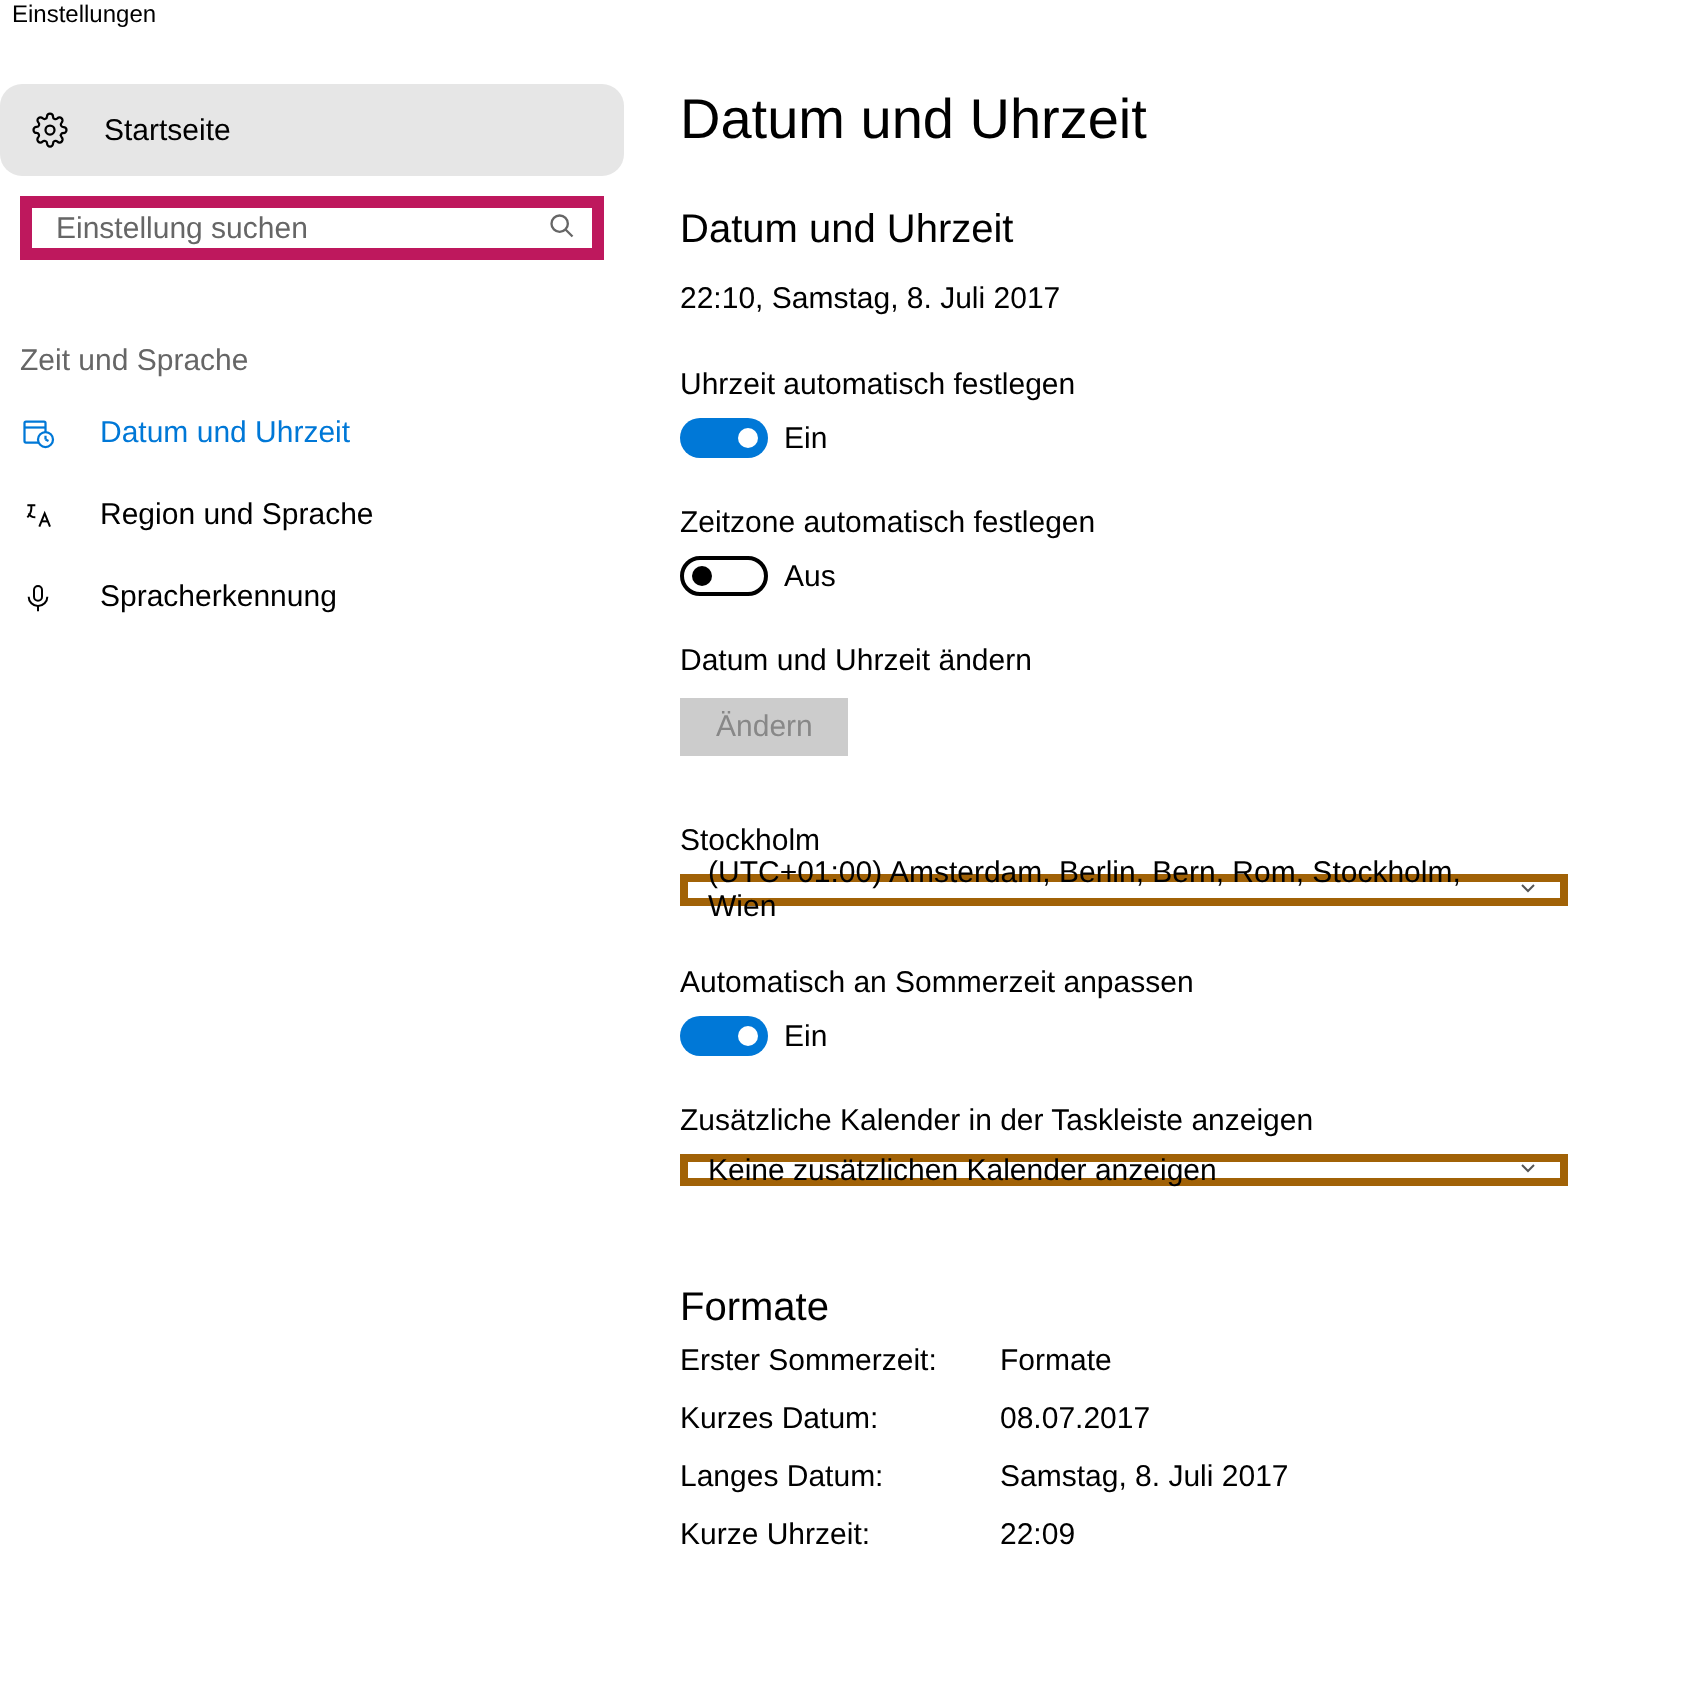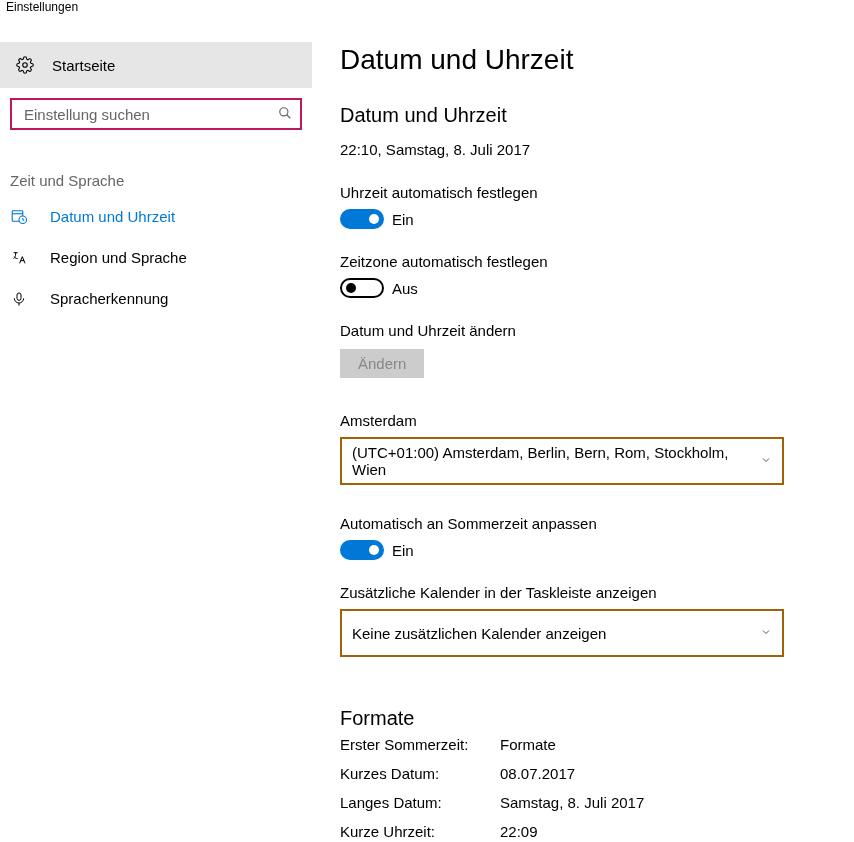--- a/index.html
+++ b/index.html
@@ -26,31 +26,32 @@
     flex: 0 0 312px;
   }
   .home-row {
     display: flex;
     align-items: center;
     background: #e6e6e6;
     height: 46px;
     padding-left: 16px;
     gap: 18px;
     margin-top: 24px;
+    border-radius: 11px;
   }
   .gear-icon svg { display:block; }
   .home-label { font-size: 15px; }
   .search-row {
     padding: 10px 10px 0 10px;
   }
   .search-box {
     display: flex;
     align-items: center;
     justify-content: space-between;
-    border: 2px solid #be185d;
+    border: 6px solid #be185d;
     height: 32px;
     padding: 0 8px 0 10px;
     background: #fff;
   }
   .search-box input {
     border: none; outline: none;
     font-family: inherit; font-size: 15px;
     flex: 1; color: #666;
     background: transparent;
   }
@@ -100,22 +101,22 @@
     border: none;
     background: #ccc;
     color: #888;
     padding: 6px 18px;
     font-family: inherit;
     font-size: 15px;
     margin-bottom: 34px;
   }
 
   .dropdown {
-    border: 2px solid #a16207;
-    height: 48px;
+    border: 4px solid #a16207;
+    height: 16px;
     display: flex;
     align-items: center;
     justify-content: space-between;
     padding: 0 10px 0 10px;
     width: 444px;
     margin-bottom: 30px;
   }
   .dropdown-text { font-size: 15px; }
   .chevron { font-size: 12px; color:#555; }
 
@@ -212,21 +213,21 @@
     <div class="toggle-row">
       <div class="toggle off">
           <div class="knob"></div>
         </div>
       <span class="toggle-state">Aus</span>
     </div>
 
     <div class="setting-label gap-small">Datum und Uhrzeit ändern</div>
     <button class="btn-change">Ändern</button>
 
-    <div class="setting-label">Amsterdam</div>
+    <div class="setting-label">Stockholm</div>
     <div class="dropdown">
       <span class="dropdown-text">(UTC+01:00) Amsterdam, Berlin, Bern, Rom, Stockholm, Wien</span>
       <span class="chevron">
         <svg width="12" height="12" viewBox="0 0 24 24" fill="none" stroke="#555" stroke-width="2">
             <polyline points="6 9 12 15 18 9"></polyline>
           </svg>
       </span>
     </div>
 
     <div class="setting-label">Automatisch an Sommerzeit anpassen</div>

